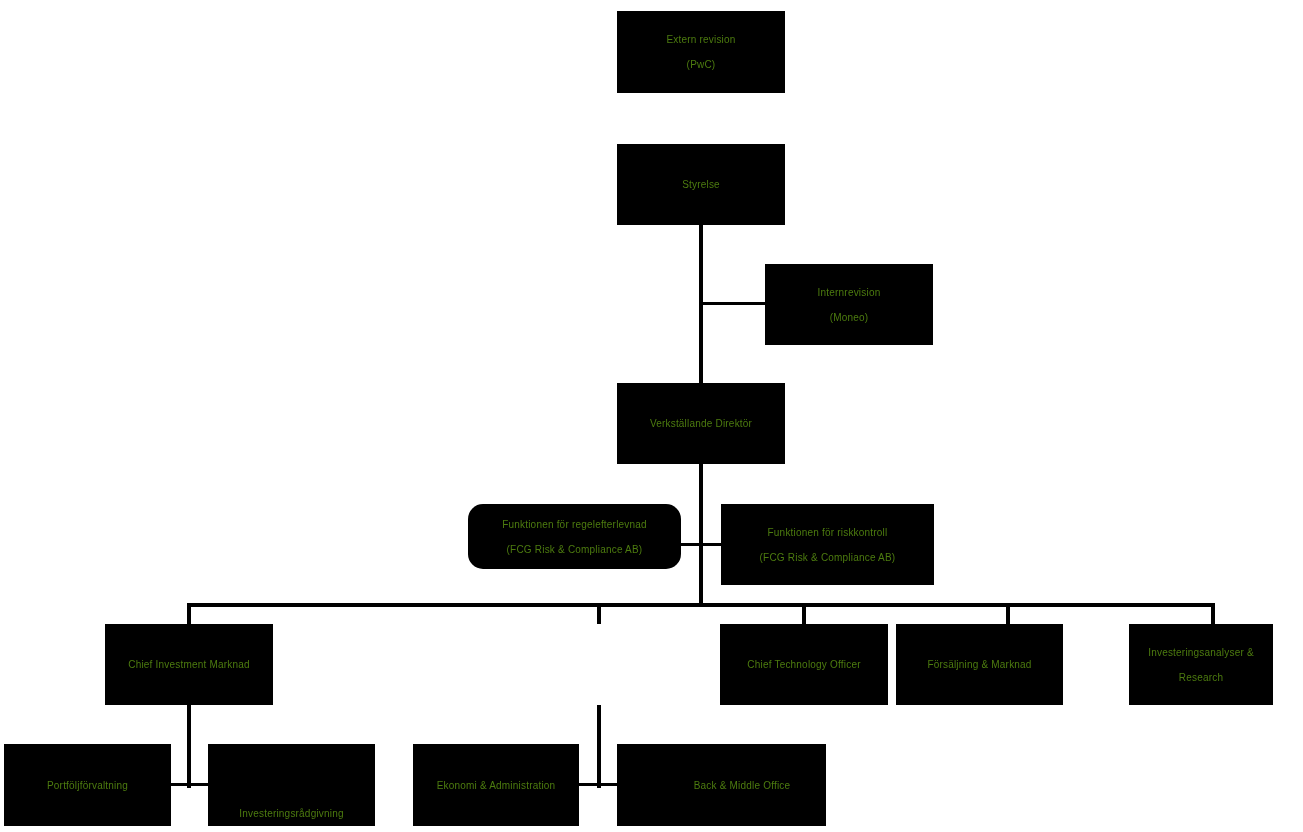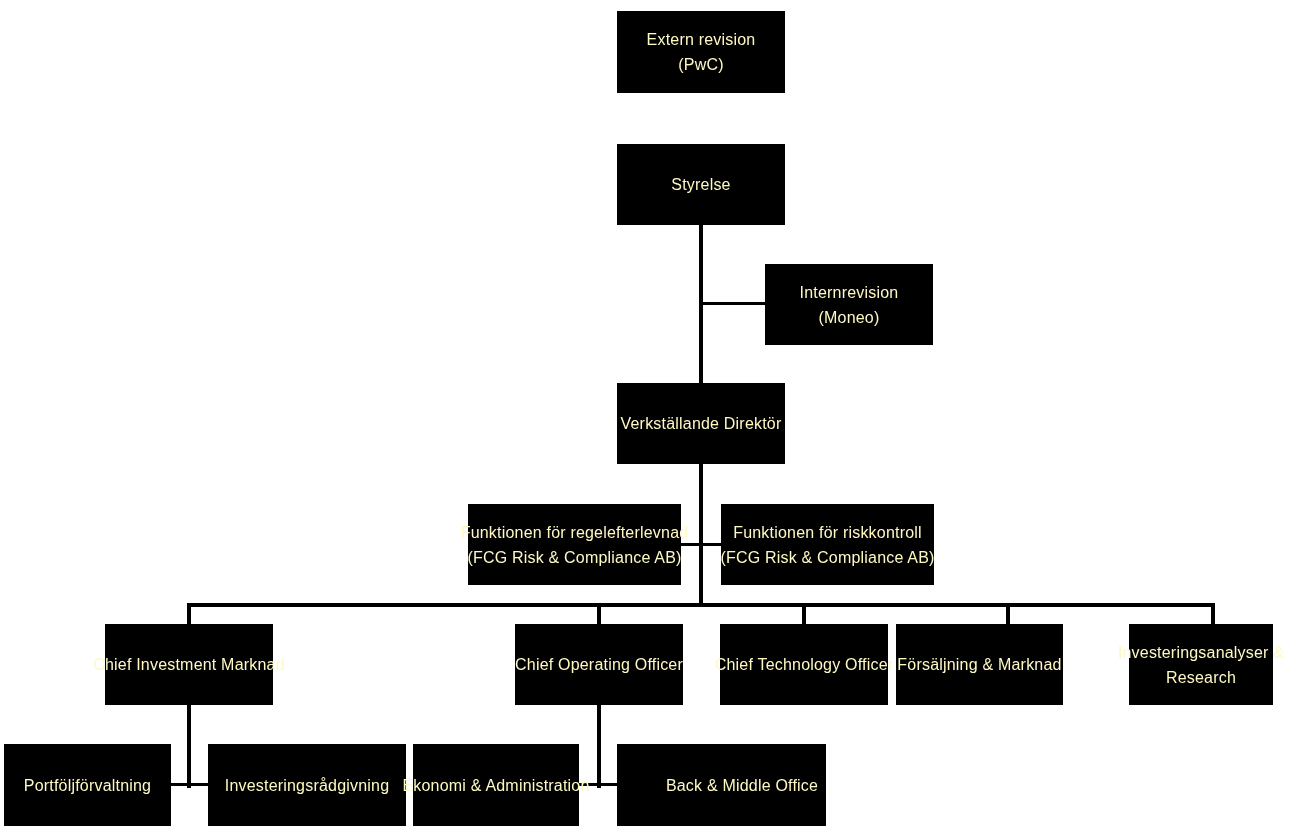--- a/index.html
+++ b/index.html
@@ -11,55 +11,55 @@
     position: relative;
     width: 1303px;
     height: 832px;
     background: #ffffff;
     font-family: "Liberation Sans", sans-serif;
     overflow: hidden;
   }
   .node {
     position: absolute;
     background: #000000;
-    color: #fef9c3;
+    color: #4d7c0f;
     display: flex;
     flex-direction: column;
     align-items: center;
     justify-content: center;
     text-align: center;
-    font-size: 16px;
+    font-size: 10px;
     line-height: 25px;
     letter-spacing: 0.2px;
   }
   .node .box-line {
     display: block;
     white-space: nowrap;
   }
   .node .box-line:empty { display: none; }
 
   .line {
     position: absolute;
     background: #000000;
   }
 
   
   .n-extern      { left: 617px;  top: 11px;  width: 168px; height: 82px; }
   .n-styrelse    { left: 617px;  top: 144px; width: 168px; height: 81px; }
   .n-intern      { left: 765px;  top: 264px; width: 168px; height: 81px; }
   .n-vd          { left: 617px;  top: 383px; width: 168px; height: 81px; }
-  .n-regel       { left: 468px;  top: 504px; width: 213px; height: 81px; }
+  .n-regel       { left: 468px;  top: 504px; width: 213px; height: 65px; border-radius: 15px; }
   .n-risk        { left: 721px;  top: 504px; width: 213px; height: 81px; }
   .n-cio         { left: 105px;  top: 624px; width: 168px; height: 81px; }
   .n-coo         { left: 515px;  top: 624px; width: 168px; height: 81px; }
   .n-cto         { left: 720px;  top: 624px; width: 168px; height: 81px; }
   .n-forsaljning { left: 896px;  top: 624px; width: 167px; height: 81px; }
   .n-invest      { left: 1129px; top: 624px; width: 144px; height: 81px; }
   .n-portfolj    { left: 4px;    top: 744px; width: 167px; height: 82px; }
-  .n-radgivning  { left: 208px;  top: 744px; width: 198px; height: 82px; }
+  .n-radgivning  { left: 208px;  top: 744px; width: 167px; height: 82px; justify-content: flex-end; }
   .n-ekonomi     { left: 413px;  top: 744px; width: 166px; height: 82px; }
   .n-backmiddle  { left: 617px;  top: 744px; width: 168px; height: 82px; padding-left: 41px; }
 
   
   .l-styrelse-vd   { left: 699px;  top: 224px; width: 4px;    height: 160px; }
   .l-intern-h      { left: 701px;  top: 302px; width: 64px;   height: 3px; }
   .l-vd-bus        { left: 699px;  top: 464px; width: 4px;    height: 143px; }
   .l-funktionen-h  { left: 681px;  top: 543px; width: 40px;   height: 3px; }
   .l-bus           { left: 187px;  top: 603px; width: 1028px; height: 4px; }
   .l-drop-cio      { left: 187px;  top: 603px; width: 4px;    height: 21px; }
@@ -120,24 +120,20 @@
   <div class="node n-risk">
     <span class="box-line">Funktionen för riskkontroll</span>
     <span class="box-line">(FCG Risk &amp; Compliance AB)</span>
   </div>
 
   <div class="node n-cio">
     <span class="box-line">Chief Investment Marknad</span>
 
   </div>
 
-  <div class="node n-coo">
-    <span class="box-line">Chief Operating Officer</span>
-
-  </div>
 
   <div class="node n-cto">
     <span class="box-line">Chief Technology Officer</span>
 
   </div>
 
   <div class="node n-forsaljning">
     <span class="box-line">Försäljning &amp; Marknad</span>
 
   </div>

